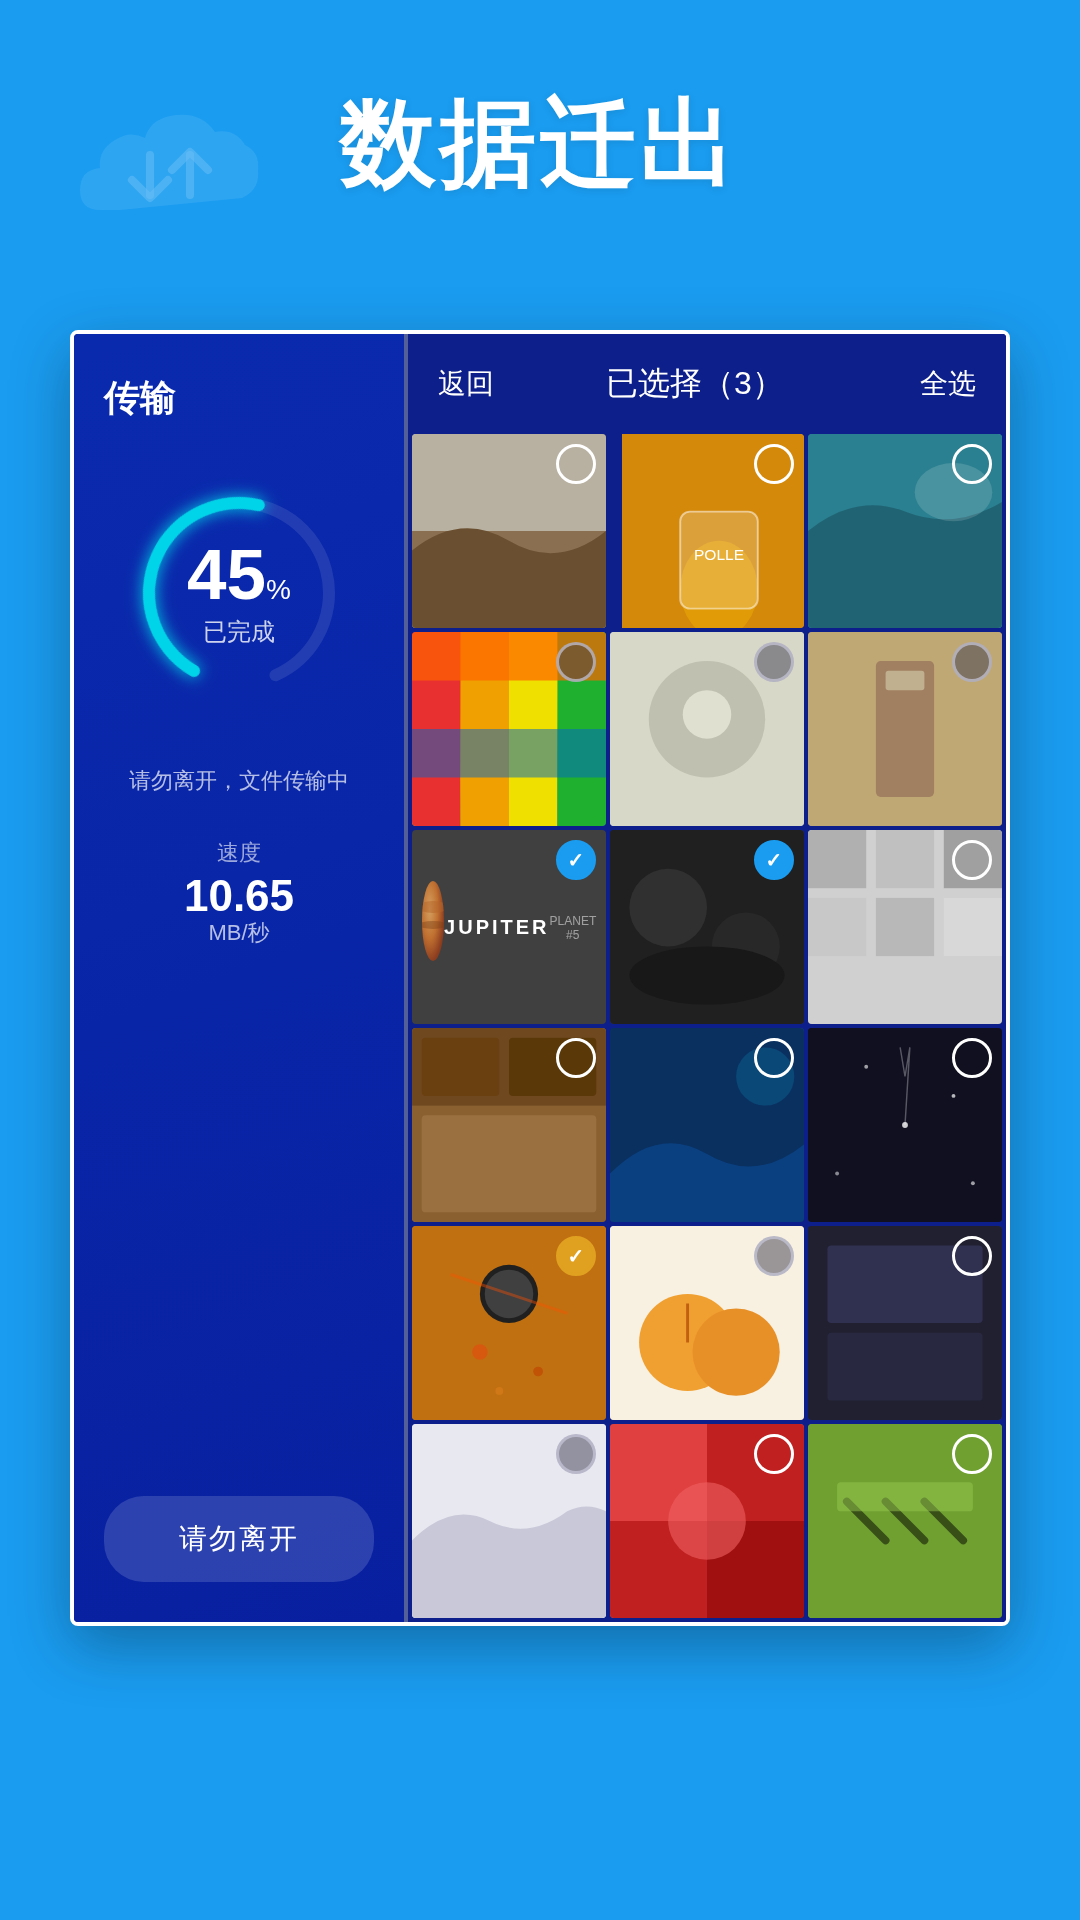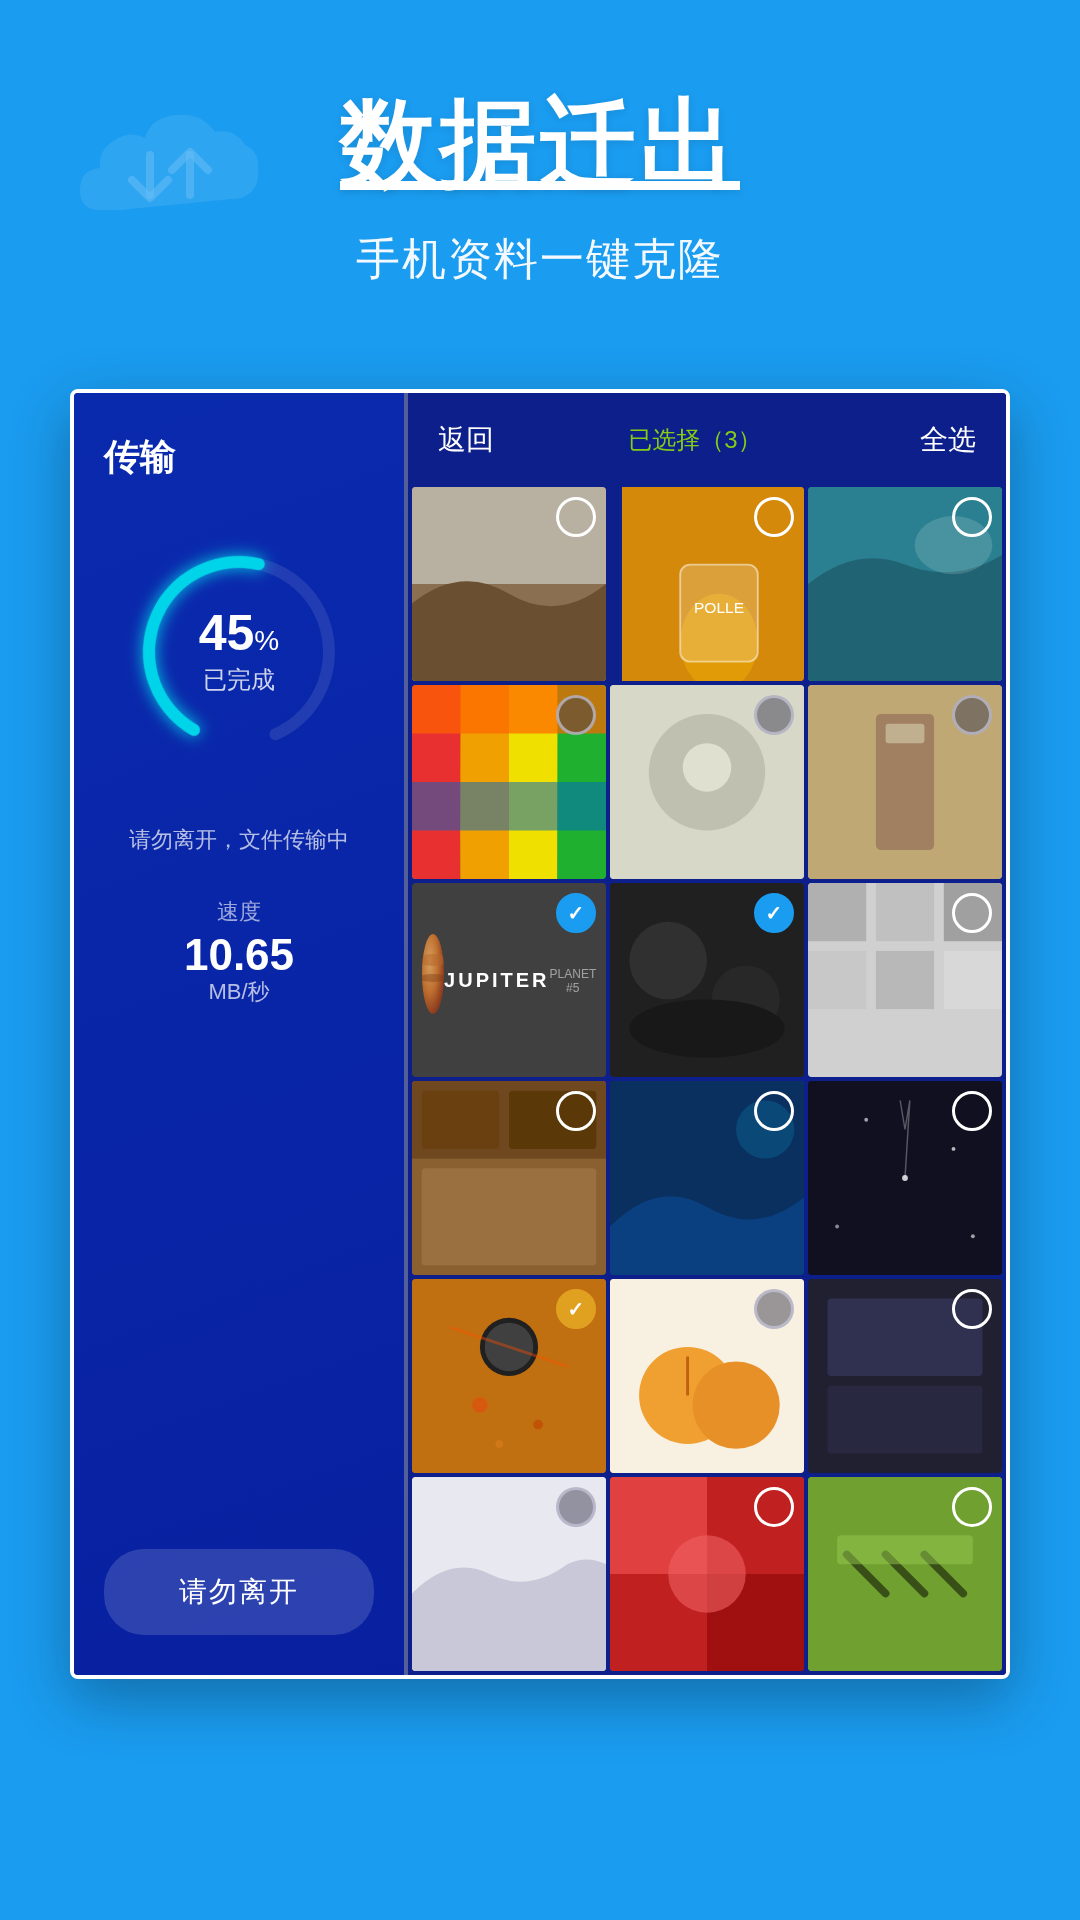--- a/index.html
+++ b/index.html
@@ -32,21 +32,20 @@
       height: 180px;
     }
 
     .main-title {
       font-size: 96px;
       font-weight: 700;
       color: white;
       letter-spacing: 4px;
       margin-bottom: 20px;
       text-shadow: 0 2px 8px rgba(0,0,0,0.1);
-      text-decoration: underline;
     }
 
     .sub-title {
       font-size: 44px;
       color: white;
       font-weight: 400;
       letter-spacing: 2px;
       opacity: 0.95;
     }
 
@@ -114,21 +113,21 @@
     .progress-text {
       position: absolute;
       top: 50%;
       left: 50%;
       transform: translate(-50%, -50%);
       text-align: center;
     }
 
     .progress-number {
       color: white;
-      font-size: 50px;
+      font-size: 71px;
       font-weight: 700;
       line-height: 1;
     }
 
     .progress-percent {
       color: white;
       font-size: 28px;
       font-weight: 400;
     }
 
@@ -200,22 +199,22 @@
     }
 
     .back-btn {
       color: white;
       font-size: 28px;
       cursor: pointer;
       font-family: Liberation Serif, serif;
     }
 
     .selected-count {
-      color: #84cc16;
-      font-size: 24px;
+      color: #ffffff;
+      font-size: 32px;
     }
 
     .select-all-btn {
       color: white;
       font-size: 28px;
       cursor: pointer;
       margin-left: 24px;
     }
 
     
@@ -379,21 +378,20 @@
       <path d="M40 130 Q20 130 20 110 Q20 90 40 88 Q38 70 55 60 Q70 50 85 58 Q90 40 110 36 Q140 30 155 52 Q175 48 185 65 Q200 72 198 90 Q200 110 182 118 L60 130 Z" fill="rgba(255,255,255,0.25)"></path>
 
       <line x1="90" y1="75" x2="90" y2="115" stroke="rgba(255,255,255,0.5)" stroke-width="8" stroke-linecap="round"></line>
       <polyline points="72,100 90,118 108,100" fill="none" stroke="rgba(255,255,255,0.5)" stroke-width="8" stroke-linecap="round" stroke-linejoin="round"></polyline>
 
       <line x1="130" y1="115" x2="130" y2="75" stroke="rgba(255,255,255,0.5)" stroke-width="8" stroke-linecap="round"></line>
       <polyline points="112,90 130,72 148,90" fill="none" stroke="rgba(255,255,255,0.5)" stroke-width="8" stroke-linecap="round" stroke-linejoin="round"></polyline>
     </svg>
   </div>
   <div class="main-title">数据迁出</div>
-  <div class="sub-title">手机资料一键克隆</div>
 </div>
 
 <div class="device-container">
 
   <div class="left-panel">
     <div class="panel-title">传输</div>
 
     <div class="progress-container">
       <svg class="progress-svg" width="240" height="240" viewBox="0 0 240 240">
 

